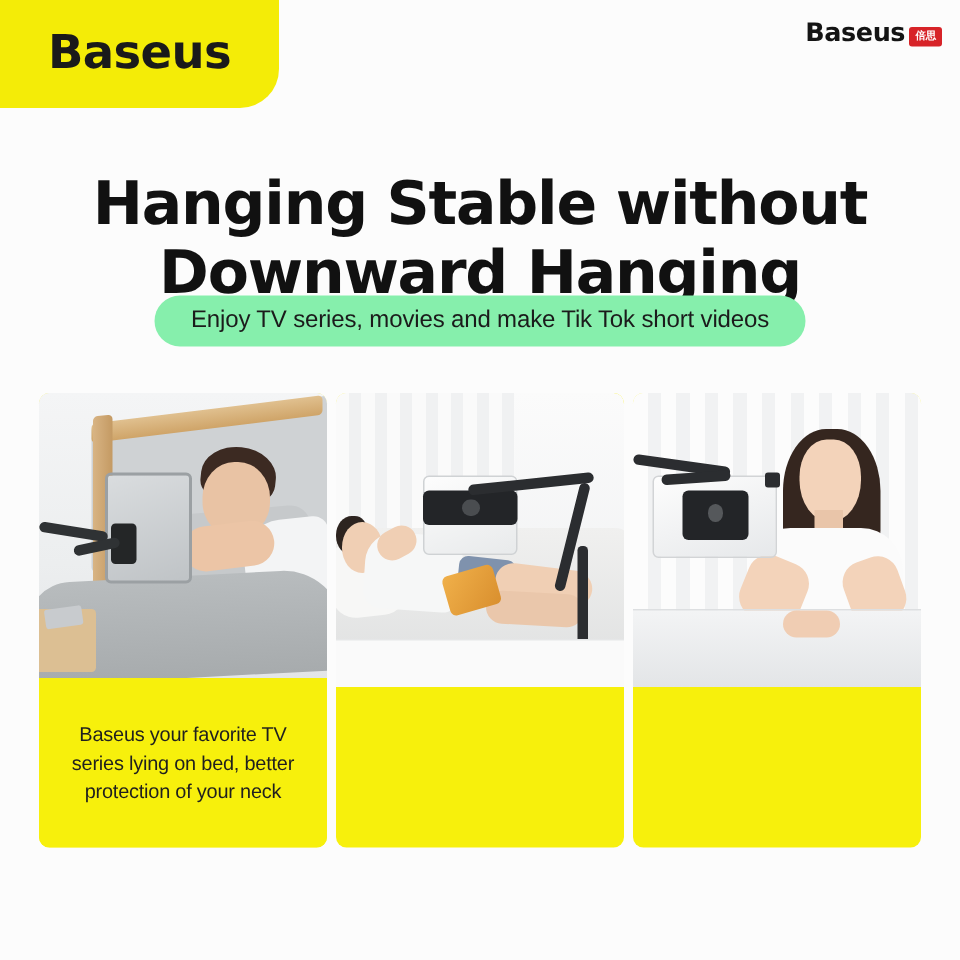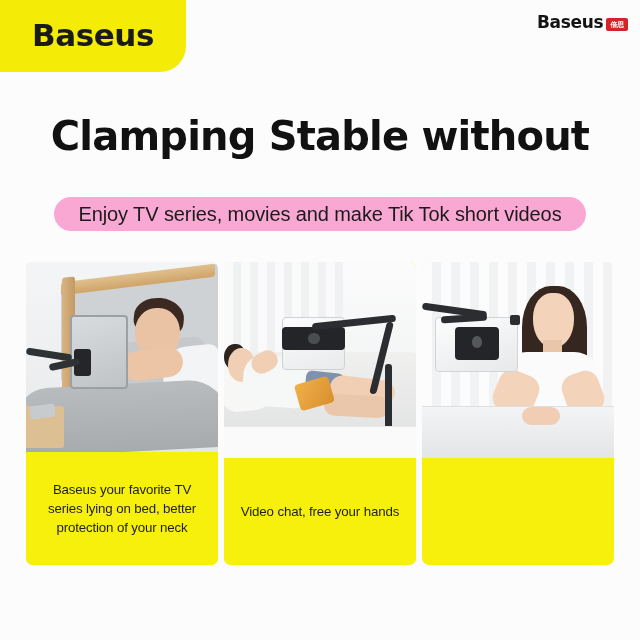--- a/index.html
+++ b/index.html
@@ -91,28 +91,28 @@
   
   .subtitle-pill-wrap {
     position: absolute;
     left: 0;
     right: 0;
     top: 197px;
     display: flex;
     justify-content: center;
   }
   .subtitle-pill {
-    background: #f9a8d4;
+    background: #86efac;
     border-radius: 18px;
     height: 34px;
     display: flex;
     align-items: center;
     justify-content: center;
     padding: 0 24px;
-    font-size: 20px;
+    font-size: 16px;
     color: #1b1b1b;
     white-space: nowrap;
     letter-spacing: -0.1px;
   }
 
   
   .panels {
     position: absolute;
     left: 26px;
     top: 262px;
@@ -382,21 +382,22 @@
 <div class="brand-badge">
   <span class="brand-badge-text">Baseus</span>
 </div>
 
 <div class="corner-logo">
   <span class="corner-logo-text">Baseus</span>
   <span class="corner-logo-tag">倍思</span>
 </div>
 
 <h1 class="headline">
-  <span class="headline-line">Clamping Stable without</span>
+  <span class="headline-line">Hanging Stable without</span>
+  <span class="headline-line">Downward Hanging</span>
 </h1>
 
 <div class="subtitle-pill-wrap">
   <div class="subtitle-pill">
     <span>Enjoy TV series, movies and make Tik Tok short videos</span>
   </div>
 </div>
 
 <div class="panels">
 
@@ -439,23 +440,20 @@
       <div class="snack"></div>
       <div class="tablet"></div>
       <div class="holder"></div>
       <div class="holder-knob"></div>
       <div class="arm-top"></div>
       <div class="arm-diag"></div>
       <div class="arm-post"></div>
       <div class="arm-base"></div>
       <div class="sofa-front"></div>
     </div>
-    <div class="panel-caption">
-      <span class="panel-caption-text">Video chat, free your hands</span>
-    </div>
   </div>
 
   <div class="panel p3">
     <div class="panel-photo ph3">
       <div class="curtain"></div>
       <div class="hair"></div>
       <div class="face"></div>
       <div class="neck"></div>
       <div class="shirt"></div>
       <div class="arm-l"></div>

